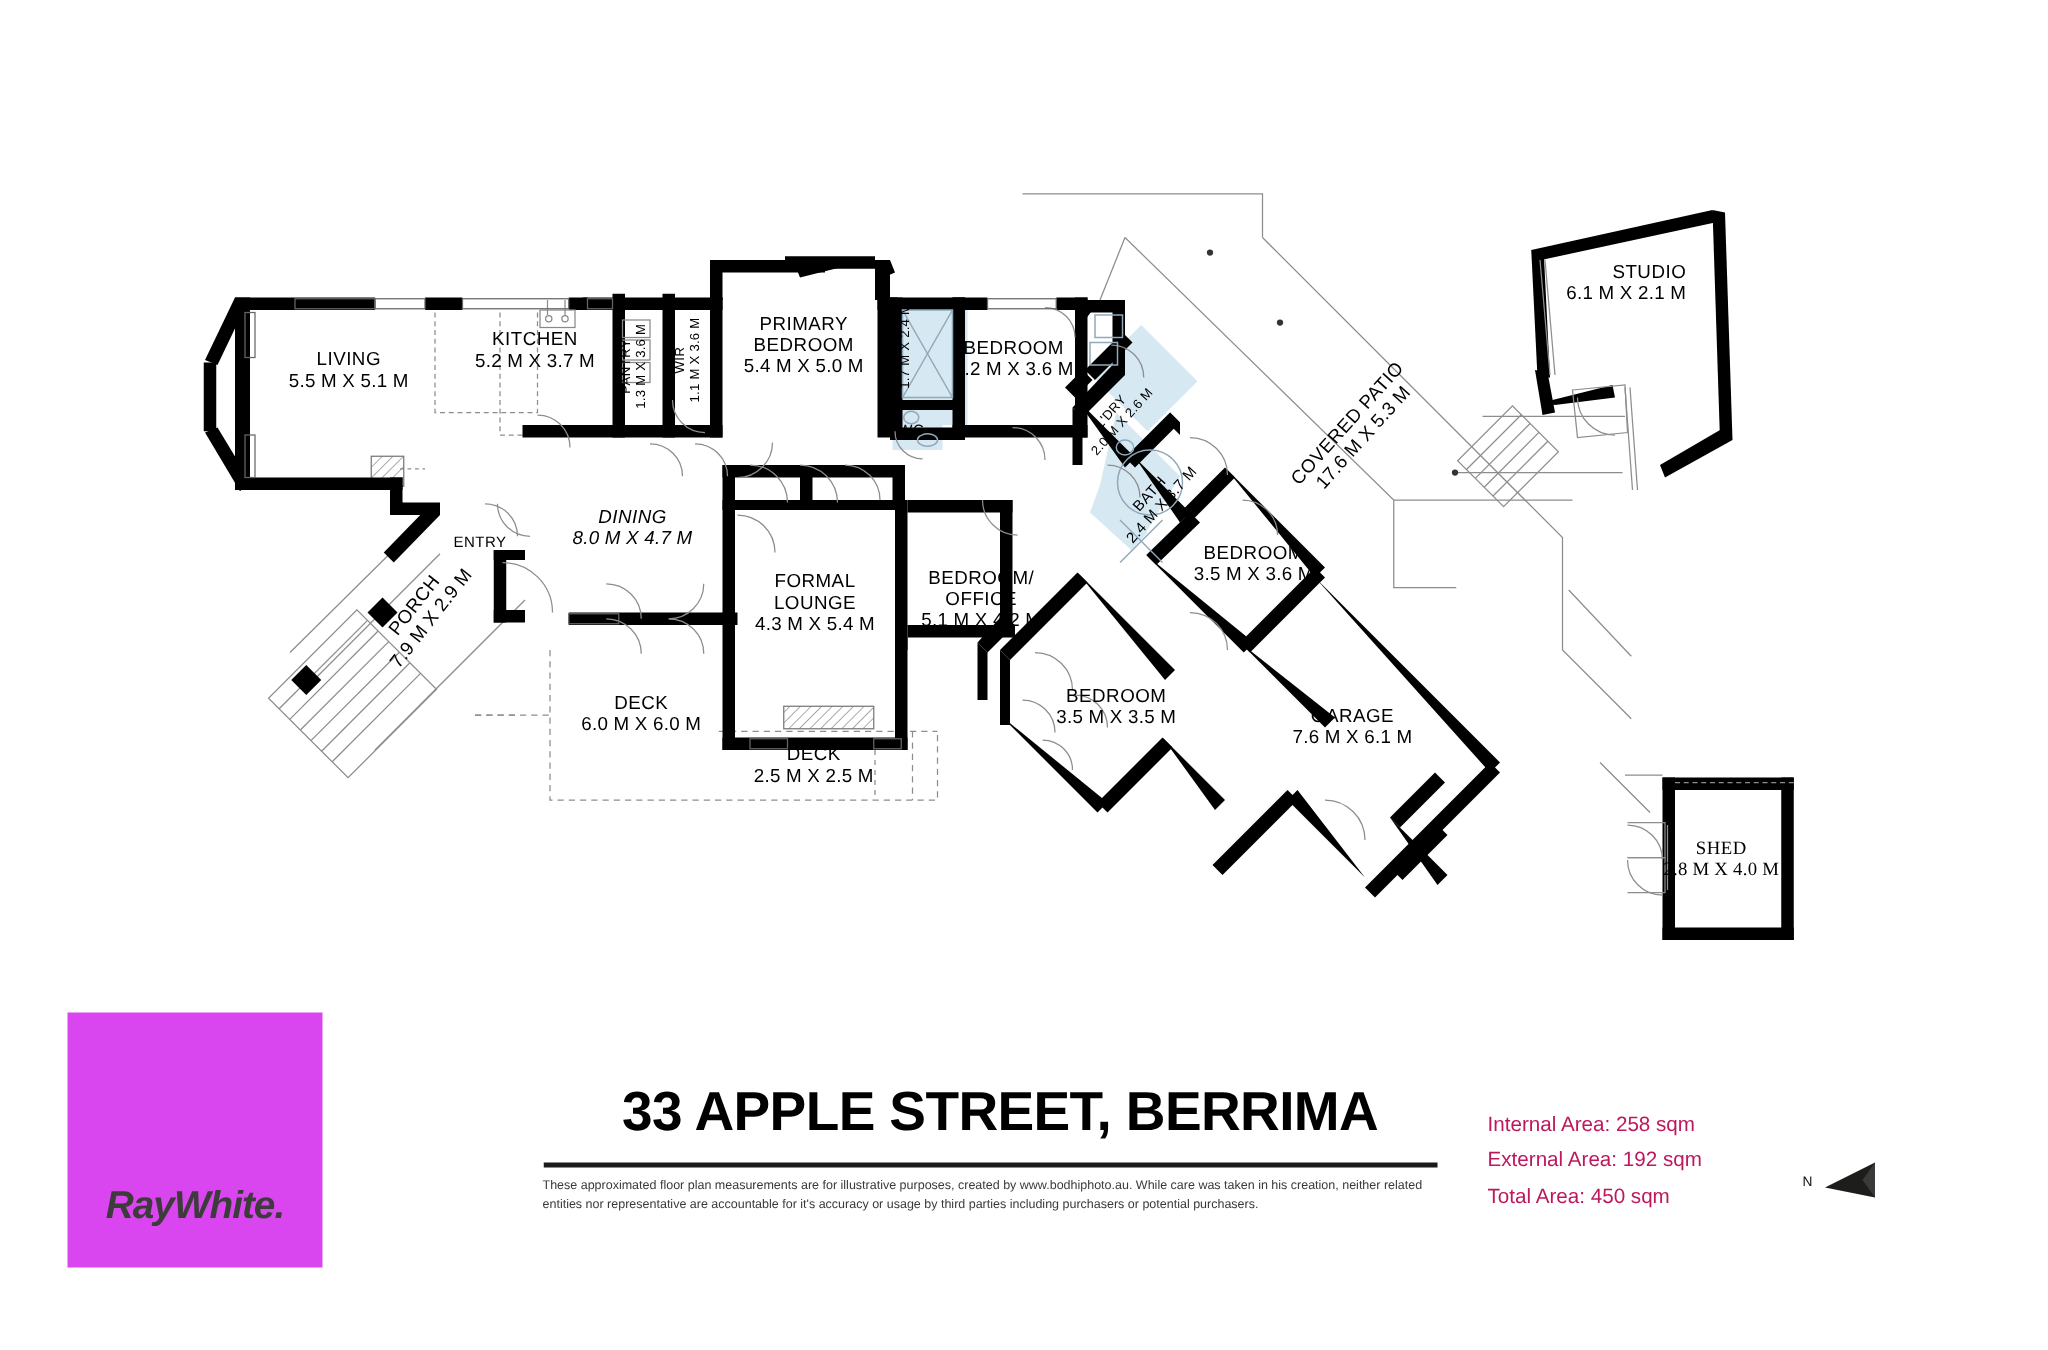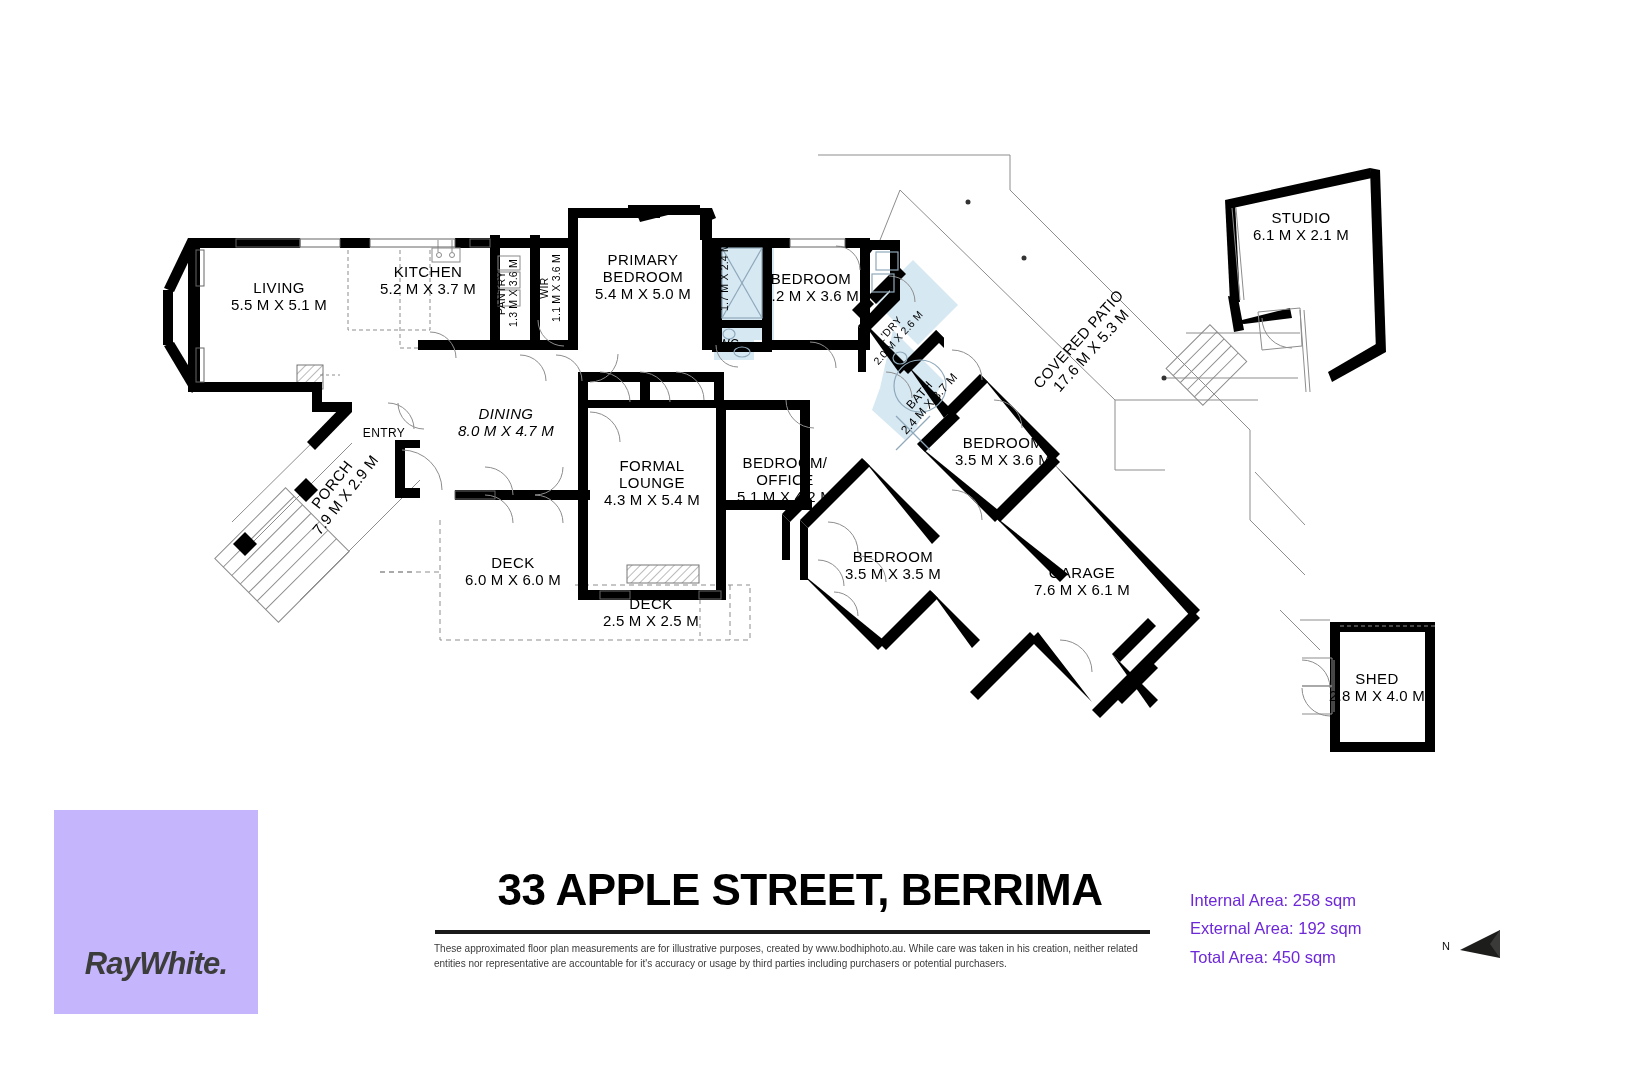--- a/index.html
+++ b/index.html
@@ -8,30 +8,30 @@
   #plan{position:absolute;left:0;top:0;width:1638px;height:1080px;}
   .lbl{position:absolute;text-align:center;line-height:1.12;color:#000;
        font-family:"Liberation Sans","DejaVu Sans",sans-serif;
        white-space:nowrap;pointer-events:none;}
   .lbl .nm{display:block;font-size:15px;letter-spacing:.4px;}
   .lbl .dm{display:block;font-size:15px;letter-spacing:.2px;}
   .sm .nm,.sm .dm{font-size:12px;}
   .xs .nm,.xs .dm{font-size:10.5px;}
   
   #footer{position:absolute;left:0;top:790px;width:1638px;height:290px;}
-  #logo{position:absolute;left:54px;top:20px;width:204px;height:204px;background:#c4b5fd;}
+  #logo{position:absolute;left:54px;top:20px;width:204px;height:204px;background:#d946ef;}
   #logoTxt{position:absolute;left:0;top:136px;width:204px;text-align:center;
            font-style:italic;font-weight:bold;font-size:31px;color:#3c3c3b;
            letter-spacing:-.8px;font-family:"Liberation Sans","DejaVu Sans",sans-serif;}
   #title{position:absolute;left:420px;top:75px;width:760px;text-align:center;
          font-size:44px;font-weight:bold;letter-spacing:-.5px;color:#000;}
   #rule{position:absolute;left:435px;top:140px;width:715px;height:4px;background:#1a1a1a;}
   #disc{position:absolute;left:434px;top:152px;width:712px;font-size:10px;
         line-height:1.45;color:#3a3a3a;text-align:left;}
-  #areas{position:absolute;left:1190px;top:96px;font-size:16.5px;line-height:1.72;color:#6d28d9;}
+  #areas{position:absolute;left:1190px;top:96px;font-size:16.5px;line-height:1.72;color:#be185d;}
   #compass{position:absolute;left:1442px;top:138px;width:70px;height:34px;}
   #compass .nletter{position:absolute;left:0;top:12px;font-size:11px;color:#111;}
 </style>
 </head>
 <body>
 
 <svg id="plan" viewBox="0 0 1638 1080">
   <defs>
     <pattern id="hatch" width="6" height="6" patternUnits="userSpaceOnUse" patternTransform="rotate(45)">
       <line x1="0" y1="0" x2="0" y2="6" stroke="#777" stroke-width="1"></line>
@@ -391,25 +391,25 @@
       <span class="dm">3.5 M X 3.5 M</span>
     </div>
     <div class="lbl" style="left: 1082px; top: 582px; transform: translate(-50%, -50%) rotate(0deg);">
       <span class="nm">GARAGE</span>
       <span class="dm">7.6 M X 6.1 M</span>
     </div>
     <div class="lbl" style="left: 1085px; top: 345px; transform: translate(-50%, -50%) rotate(-48deg);">
       <span class="nm">COVERED PATIO</span>
       <span class="dm">17.6 M X 5.3 M</span>
     </div>
-    <div class="lbl" style="left: 1301px; top: 227px; transform: translate(-50%, -50%) rotate(0deg);">
+    <div class="lbl" style="left: 1301px; top: 227px; transform: translate(-50%, -50%) rotate(0deg); text-align: right;">
       <span class="nm">STUDIO</span>
       <span class="dm">6.1 M X 2.1 M</span>
     </div>
-    <div class="lbl" style="left: 1377px; top: 688px; transform: translate(-50%, -50%) rotate(0deg);">
+    <div class="lbl" style="left: 1377px; top: 688px; transform: translate(-50%, -50%) rotate(0deg); font-family: Liberation Serif, serif;">
       <span class="nm">SHED</span>
       <span class="dm">2.8 M X 4.0 M</span>
     </div>
   </div>
 
 <div id="footer">
 
   <div id="logo">
     <div id="logoTxt">RayWhite.</div>
   </div>

